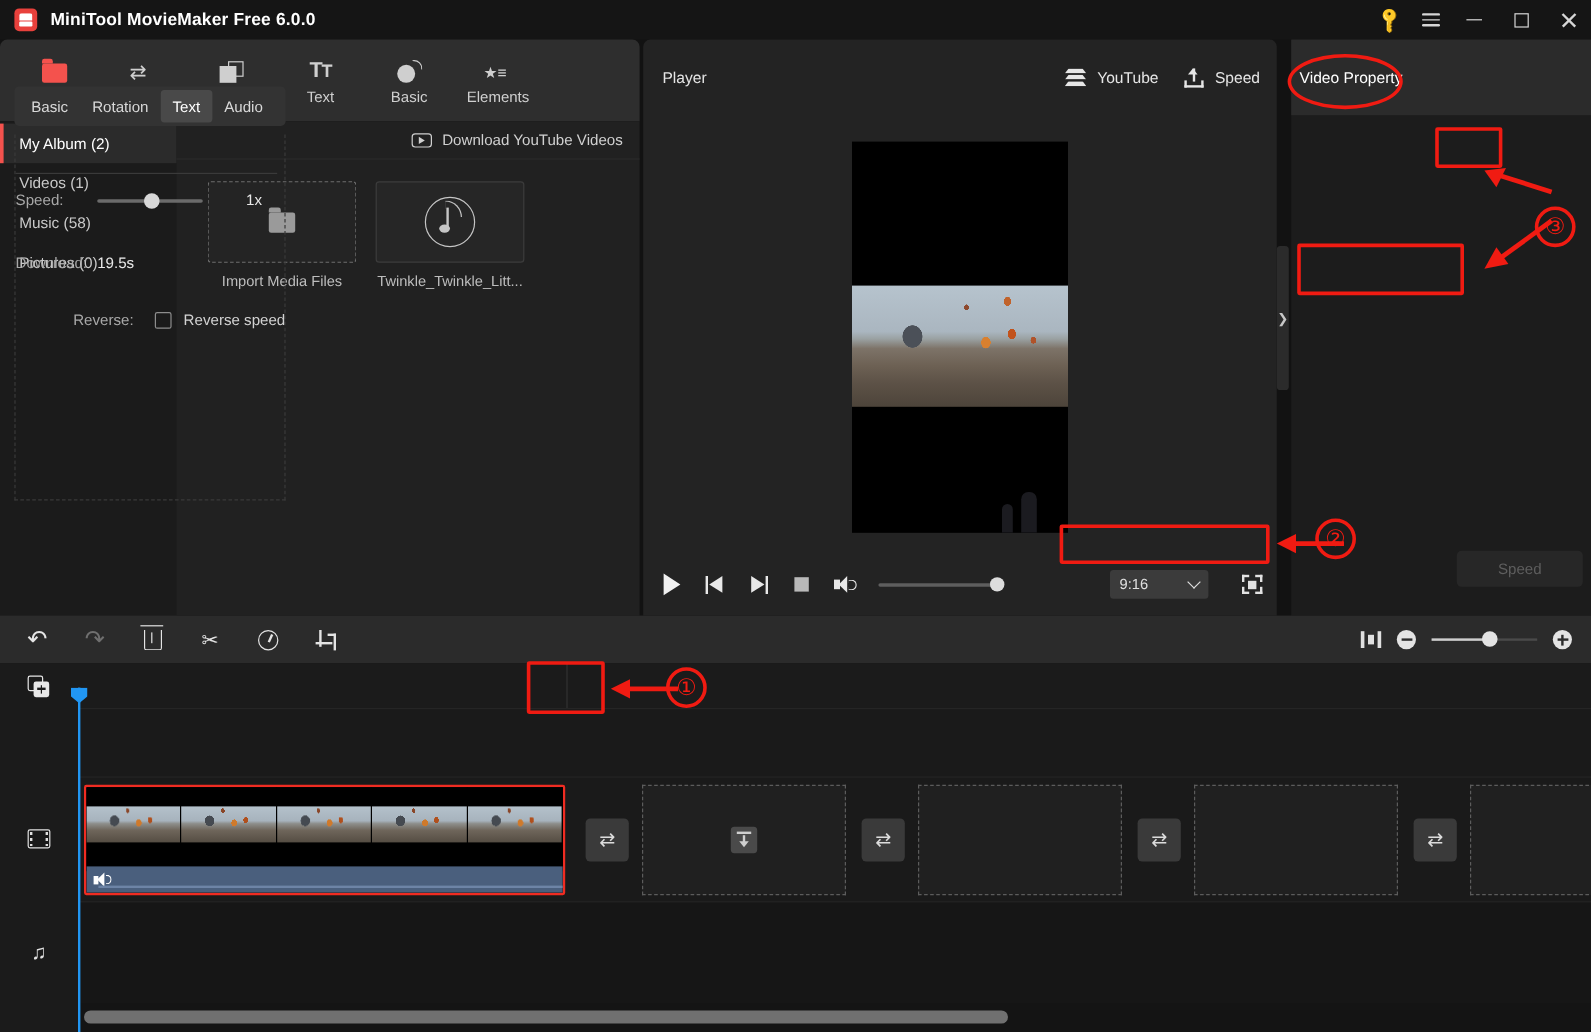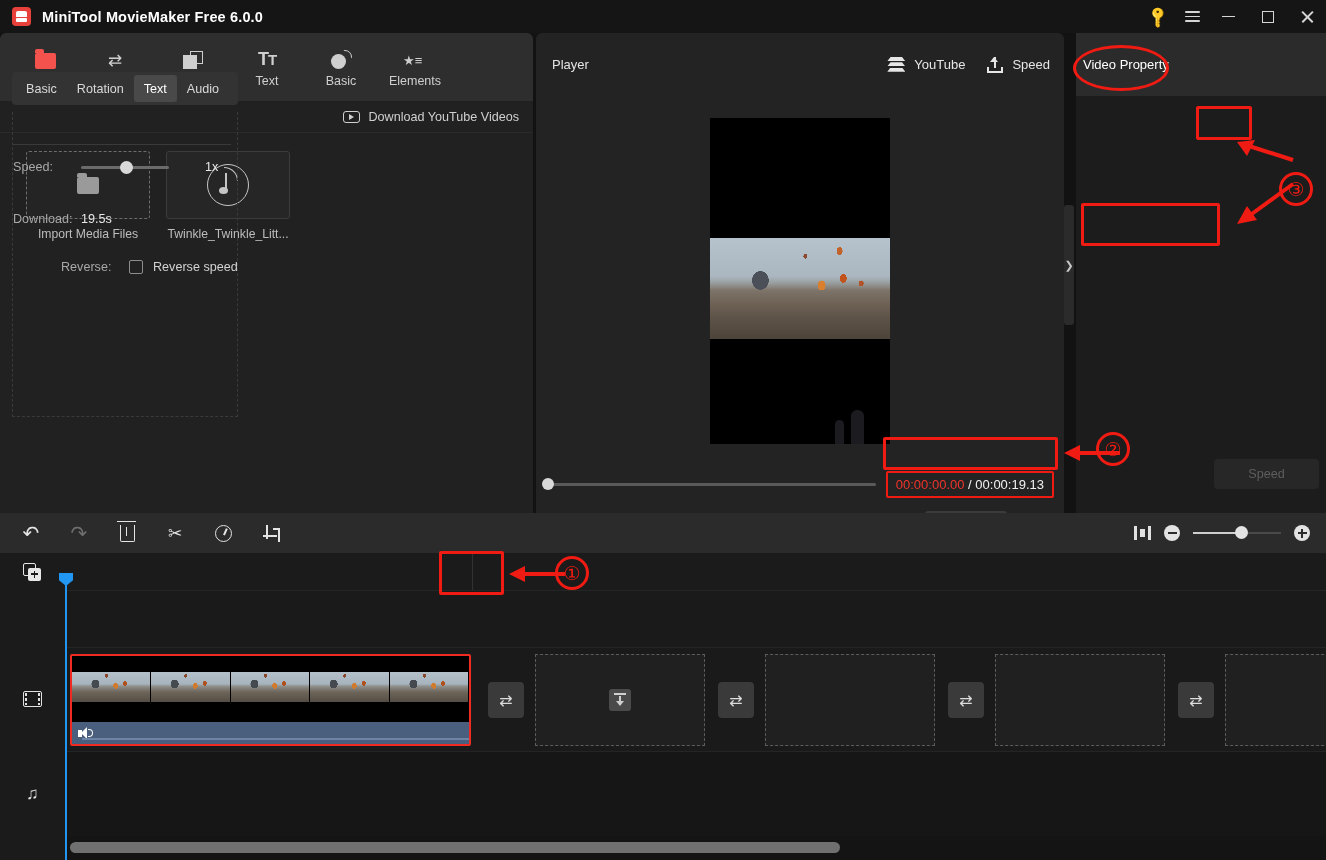--- a/index.html
+++ b/index.html
@@ -605,20 +605,26 @@
     </div>
     <div class="tool">
       <span class="ic">
           <span class="elem-ic">★≡</span>
         </span>
       <span class="lbl">Elements</span>
     </div>
   </div>
 
   <div class="media-pane">
+    <div class="cat-list">
+      <div class="cat sel">My Album (2)</div>
+      <div class="cat">Videos (1)</div>
+      <div class="cat">Music (58)</div>
+      <div class="cat">Pictures (0)</div>
+    </div>
     <div class="lib">
       <div class="lib-head">
         <span class="yt-ic"></span>
         <span>Download YouTube Videos</span>
       </div>
       <div class="grid">
         <div class="cell">
           <div class="thumb import">
             <span class="imp-folder"></span>
           </div>
@@ -660,28 +666,20 @@
       </div>
     </div>
     <div class="stage">
       <div class="frame">
         <div class="video"></div>
         <div class="sil1"></div>
         <div class="sil2"></div>
       </div>
     </div>
     <div class="pctrl">
-      <div class="seek-row">
-        <div class="seek-track">
-          <span class="seek-knob"></span>
-        </div>
-        <div class="tc-box">
-          <span class="tc-cur">00:00:00.00</span><span class="tc-tot"> / </span><span class="tc-tot">00:00:19.13</span>
-        </div>
-      </div>
       <div class="btn-row">
         <span class="pbtn">
             <span class="play-t"></span>
           </span>
         <span class="pbtn">
             <span class="prev-i"></span>
           </span>
         <span class="pbtn">
             <span class="next-i"></span>
           </span>

